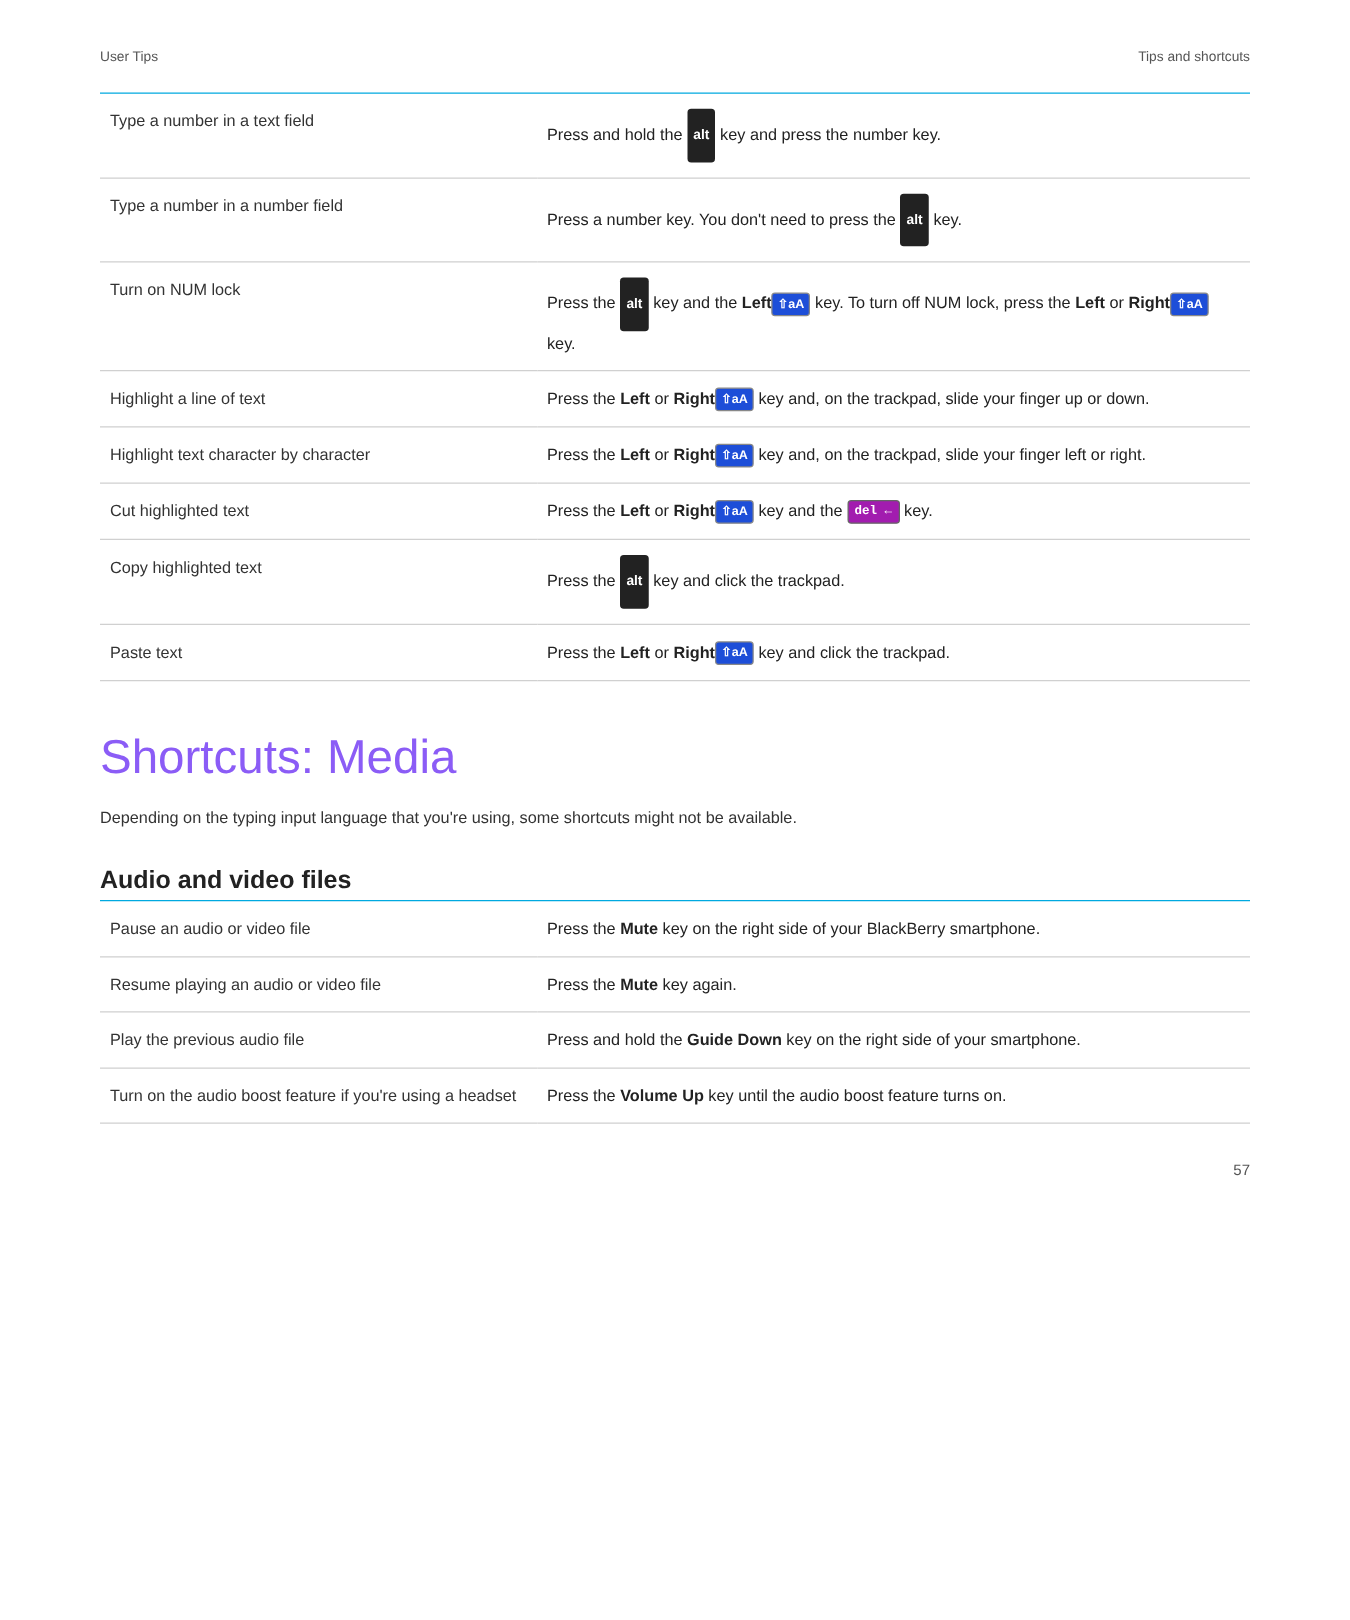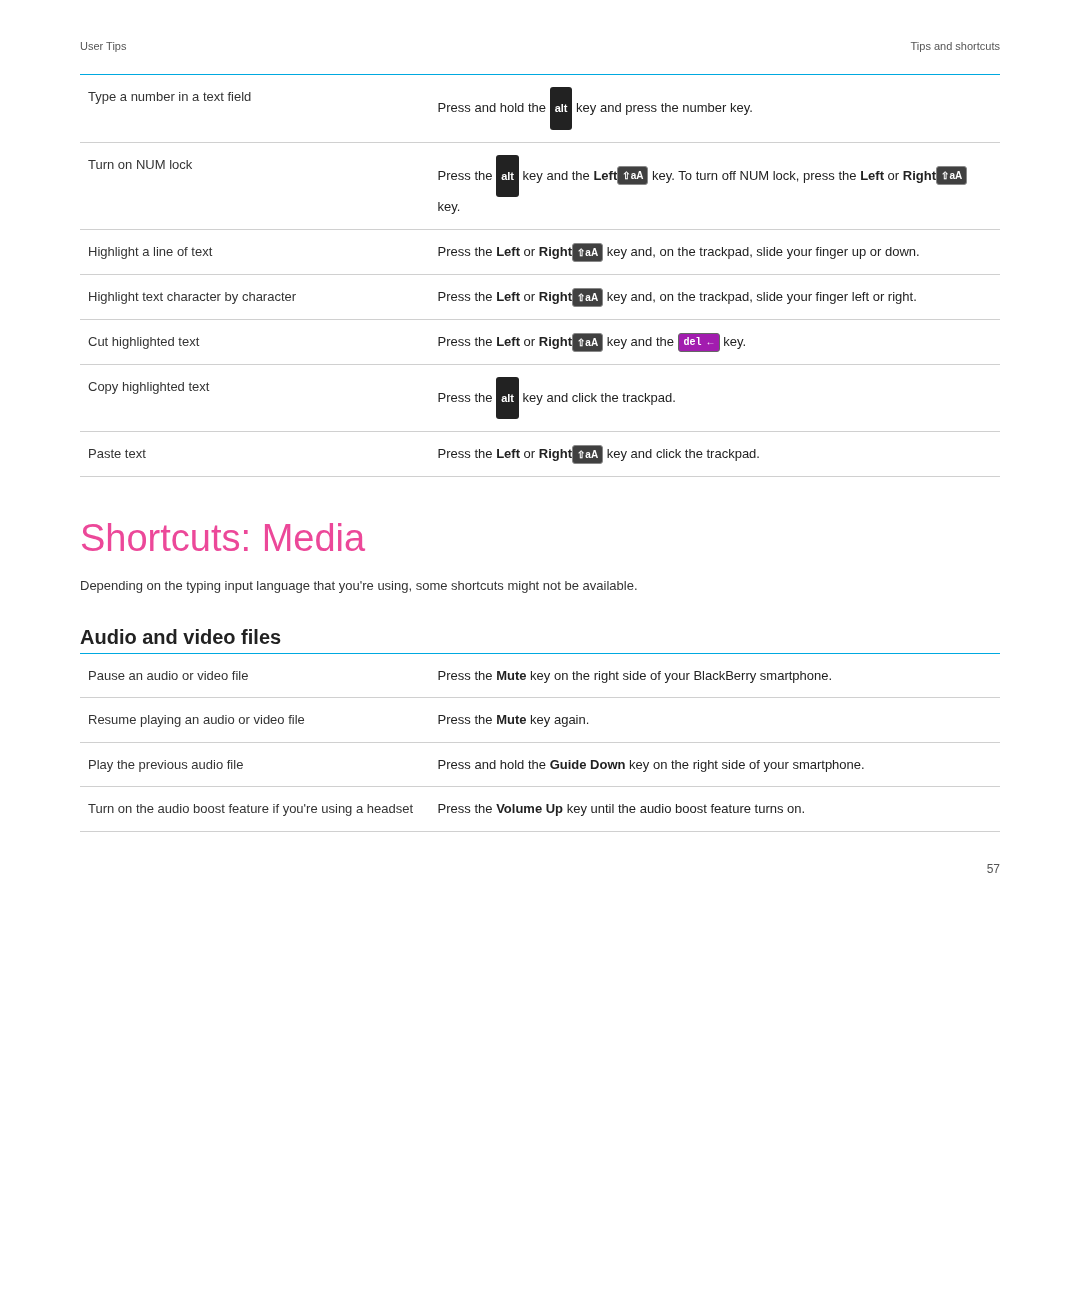--- a/index.html
+++ b/index.html
@@ -62,21 +62,21 @@
       font-size: 10px;
       font-weight: bold;
       padding: 1px 5px;
       border-radius: 3px;
       font-family: Liberation Mono, monospace;
       vertical-align: middle;
       border: 1px solid #666;
     }
     .section-title {
       font-size: 38px;
-      color: #ec4899;
+      color: #8b5cf6;
       font-weight: normal;
       margin: 40px 0 16px 0;
       font-family: Arial, Helvetica, sans-serif;
     }
     .section-desc {
       font-size: 13px;
       color: #333;
       margin-bottom: 30px;
       line-height: 1.5;
     }
@@ -95,21 +95,21 @@
     b { font-weight: bold; }
     .page-number {
       text-align: right;
       font-size: 12px;
       color: #555;
       margin-top: 30px;
     }
     .shift-badge {
       display: inline-flex;
       align-items: center;
-      background: #404040;
+      background: #1d4ed8;
       color: #fff;
       font-size: 10px;
       font-weight: bold;
       padding: 1px 4px;
       border-radius: 3px;
       border: 1px solid #888;
       vertical-align: middle;
       gap: 1px;
     }
   </style>
@@ -120,20 +120,24 @@
   <span>User Tips</span>
   <span>Tips and shortcuts</span>
 </div>
 <hr class="top-divider">
 
 <table>
   <tbody id="main-table-body">
   <tr>
         <td>Type a number in a text field</td>
         <td>Press and hold the <span class="kbd">alt</span> key and press the number key.</td>
+      </tr>
+      <tr>
+        <td>Type a number in a number field</td>
+        <td>Press a number key. You don't need to press the <span class="kbd">alt</span> key.</td>
       </tr>
       <tr>
         <td>Turn on NUM lock</td>
         <td>Press the <span class="kbd">alt</span> key and the <b>Left</b><span class="shift-badge">⇧aA</span> key. To turn off NUM lock, press the <b>Left</b> or <b>Right</b><span class="shift-badge">⇧aA</span> key.</td>
       </tr>
       <tr>
         <td>Highlight a line of text</td>
         <td>Press the <b>Left</b> or <b>Right</b><span class="shift-badge">⇧aA</span> key and, on the trackpad, slide your finger up or down.</td>
       </tr>
       <tr>

